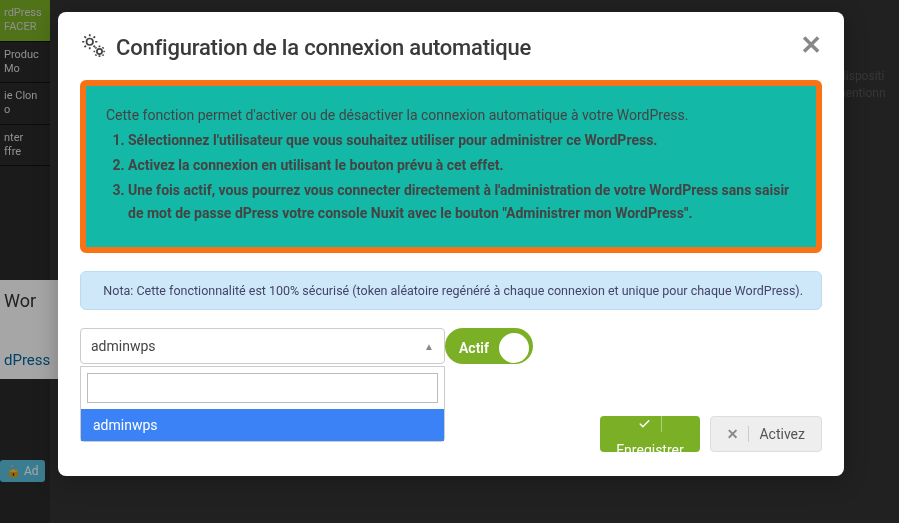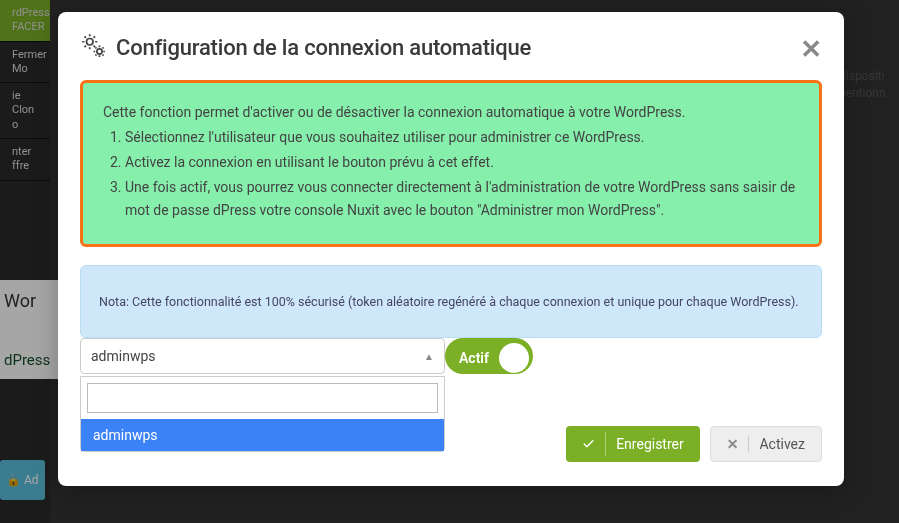--- a/index.html
+++ b/index.html
@@ -21,21 +21,21 @@
   position: absolute;
   left: 0;
   top: 0;
   width: 50px;
   height: 523px;
   background: #2a2a2a;
   color: #fff;
   font-size: 12px;
 }
 .bg-item {
-  padding: 6px 12px;
+  padding: 6px 4px;
   border-bottom: 1px solid #111;
   color: #ddd;
   font-size: 11px;
   line-height: 1.3;
 }
 .bg-item.green {
   background: #7bb026;
 }
 .bg-content {
   position: absolute;
@@ -49,41 +49,41 @@
 }
 .bg-right {
   position: absolute;
   right: 0;
   top: 68px;
   width: 60px;
   color: #555;
   font-size: 12px;
   line-height: 1.4;
 }
-.bg-adm { position:absolute; left:0; top:460px; background:#5bc0de; color:#fff; padding:13px 6px; font-size:12px; border-radius:3px;}
+.bg-adm { position:absolute; left:0; top:460px; background:#5bc0de; color:#fff; padding:4px 6px; font-size:12px; border-radius:3px;}
 .overlay {
   position: absolute;
   inset: 0;
   background: rgba(0,0,0,0.35);
 }
 
 
 .dialog {
   position: absolute;
   left: 58px;
   top: 12px;
   width: 786px;
   background: #fff;
   border-radius: 8px;
   box-shadow: 0 4px 24px rgba(0,0,0,0.25);
   padding: 20px 22px 24px 22px;
 }
 .dialog-header {
   display: flex;
-  align-items: flex-end;
+  align-items: flex-start;
   justify-content: space-between;
   margin-bottom: 18px;
 }
 .title-wrap {
   display: flex;
   align-items: center;
   gap: 10px;
 }
 .title-wrap h2 {
   font-size: 22px;
@@ -98,44 +98,47 @@
   font-size: 26px;
   color: #888;
   cursor: pointer;
   background: none;
   border: none;
   font-weight: bold;
   line-height: 1;
 }
 
 .info-box {
-  border: 3px solid #f97316;
+  border: 6px solid #f97316;
   border-radius: 6px;
-  background: #86efac;
+  background: #14b8a6;
   padding: 18px 20px 20px 20px;
   color: #444;
   font-size: 14px;
   line-height: 1.65;
   margin-bottom: 18px;
 }
 .info-box ol {
   margin-top: 2px;
   padding-left: 22px;
+  font-weight: bold;
 }
 .info-box ol li {
   margin: 2px 0;
 }
 
 .note-box {
   background: #cfe8f9;
   border: 1px solid #b8dcf3;
   border-radius: 6px;
-  padding: 28px 18px;
+  padding: 11px 18px;
   font-size: 12.5px;
   color: #446;
+  margin-bottom: 18px;
+  text-align: right;
 }
 
 .control-row {
   display: flex;
   align-items: flex-start;
 }
 .combo {
   position: relative;
   width: 365px;
 }
@@ -219,20 +222,21 @@
   align-items: center;
   gap: 10px;
   padding: 0 16px;
   font-size: 14px;
   cursor: pointer;
   border: none;
 }
 .btn-save {
   background: #7bb026;
   color: #fff;
+  flex-direction: column;
 }
 .btn-save .check {
   width: 24px;
   height: 24px;
   display: inline-flex;
   align-items: center;
   justify-content: center;
   border-right: 1px solid rgba(255,255,255,0.4);
   padding-right: 10px;
 }
@@ -246,27 +250,27 @@
   font-weight: bold;
   border-right: 1px solid #ccc;
   padding-right: 10px;
 }
 </style>
 </head>
 <body>
 
 <div class="bg-sidebar">
   <div class="bg-item green"><span>rdPress</span><br><span>FACER</span></div>
-  <div class="bg-item"><span>Fermer</span><br><span>Mo</span></div>
+  <div class="bg-item"><span>Produc</span><br><span>Mo</span></div>
   <div class="bg-item"><span>ie Clon</span><br><span>o</span></div>
   <div class="bg-item"><span>nter</span><br><span>ffre</span></div>
 </div>
 <div class="bg-content">
   <div style="font-size:18px;color:#333;">Wor</div>
-  <div style="margin-top:40px;font-size:15px;color:#14532d;">dPress</div>
+  <div style="margin-top:40px;font-size:15px;color:#0369a1;">dPress</div>
 
 </div>
 <span class="bg-adm">🔒 <span>Ad</span></span>
 <div class="bg-right">
   <div>dispositi</div>
   <div>nentionn</div>
 </div>
 
 <div class="overlay"></div>
 

